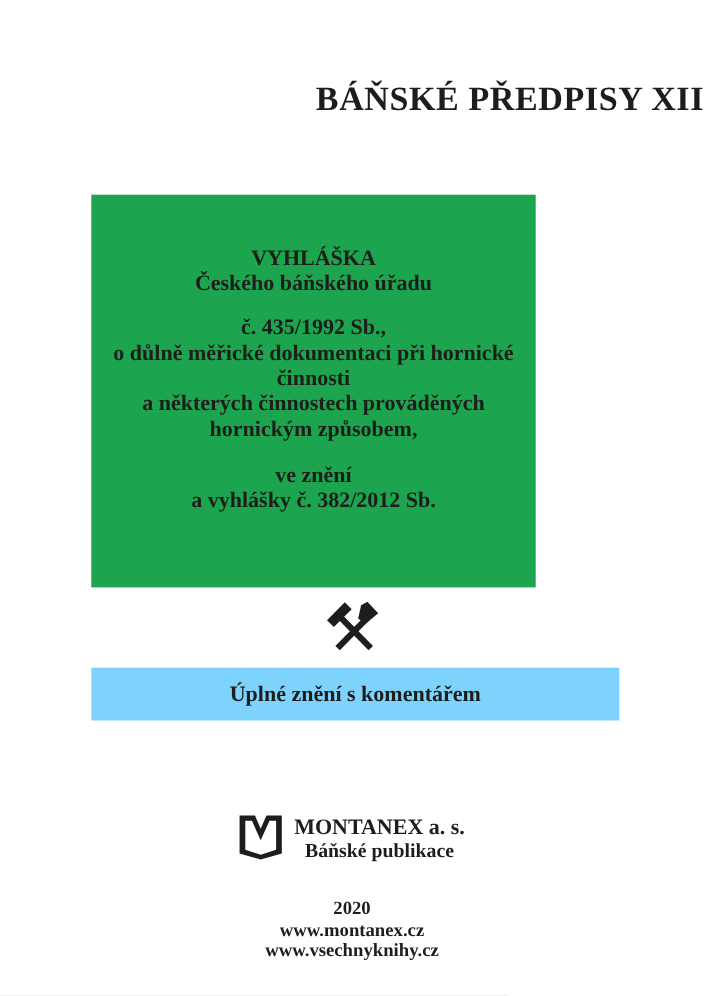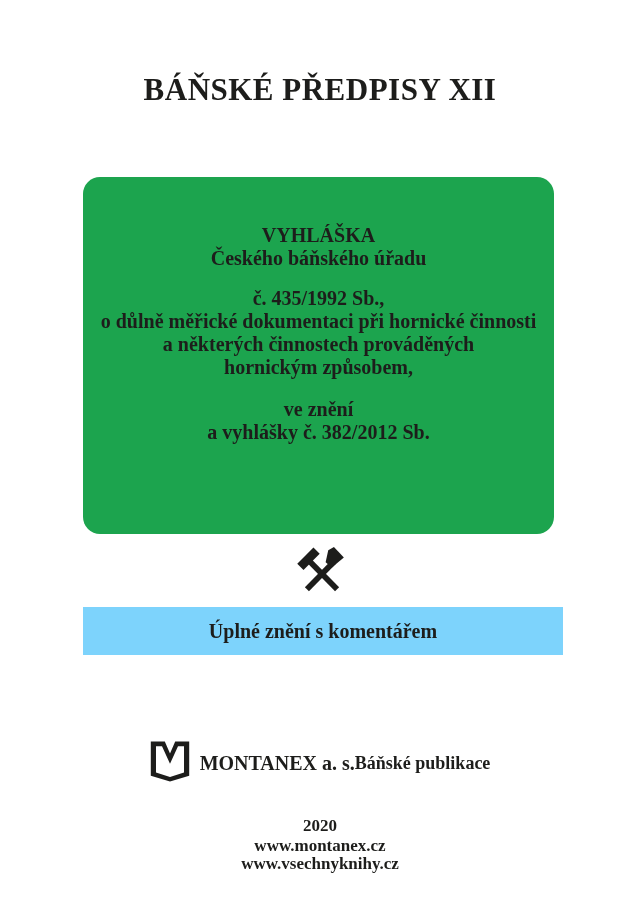--- a/index.html
+++ b/index.html
@@ -16,37 +16,36 @@
     font-family: "Liberation Serif", "DejaVu Serif", serif;
     color: #1d1d1b;
     overflow: hidden;
   }
   .title {
     position: absolute;
     top: 72px;
     left: 0;
     width: 100%;
     margin: 0;
-    text-align: center;
+    text-align: right;
     font-size: 31px;
     font-weight: bold;
     letter-spacing: 0.5px;
     color: #1d1d1b;
   }
   .green-box {
     position: absolute;
     left: 83px;
     top: 177px;
-    width: 471px;
+    width: 404px;
     height: 357px;
     background: #1ca44e;
     text-align: center;
     box-sizing: border-box;
     padding-top: 47px;
-    border-radius: 17px;
   }
   .gb-line {
     margin: 0;
     font-size: 20px;
     font-weight: bold;
     line-height: 23px;
     color: #1d1d1b;
   }
   .gb-gap-1 { height: 17px; }
   .gb-gap-2 { height: 19px; }
@@ -83,21 +82,21 @@
     align-items: center;
     gap: 10px;
   }
   .pub-logo {
     width: 40px;
     height: 46px;
     flex: 0 0 auto;
   }
   .pub-text {
     display: flex;
-    flex-direction: row;
+    flex-direction: column;
     text-align: center;
   }
   .pub-name {
     font-size: 20px;
     font-weight: bold;
     line-height: 21px;
   }
   .pub-sub {
     font-size: 18px;
     font-weight: bold;

